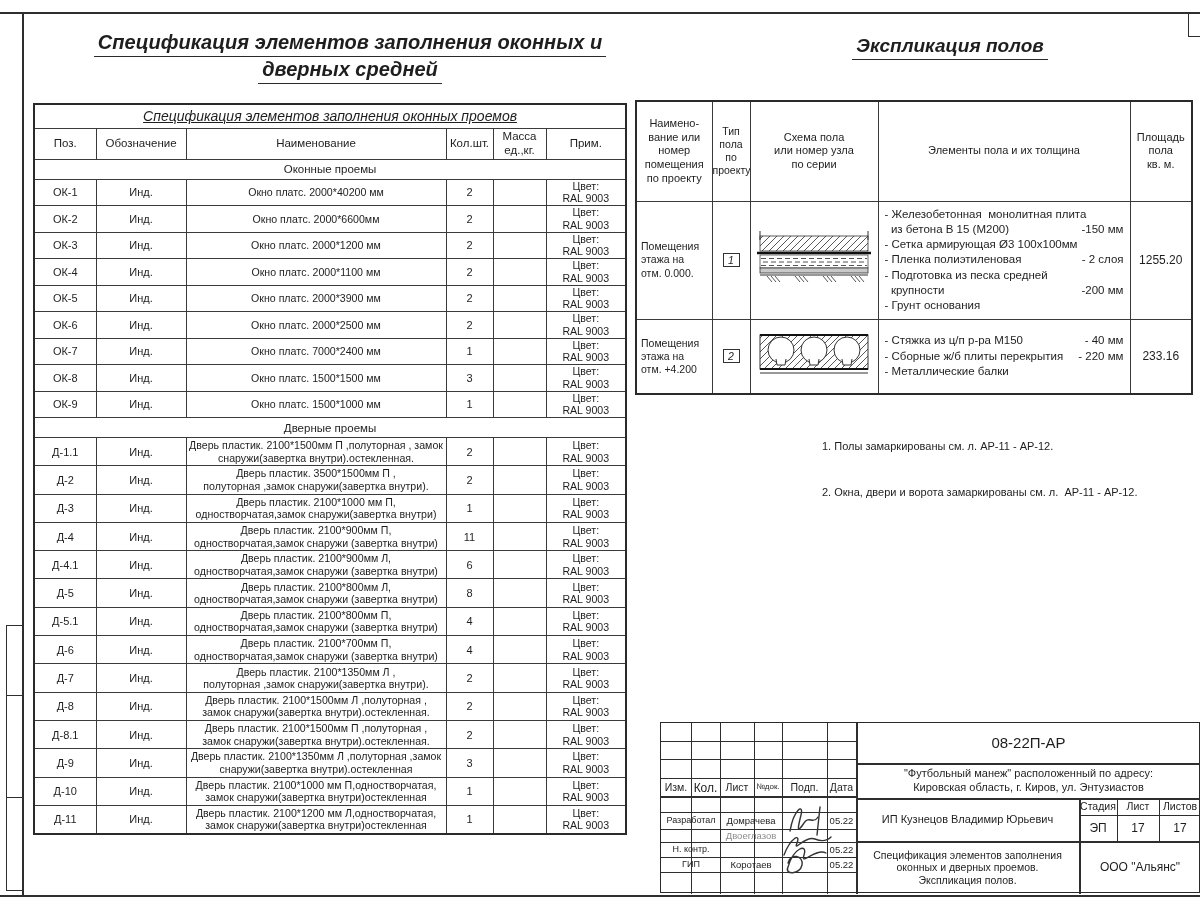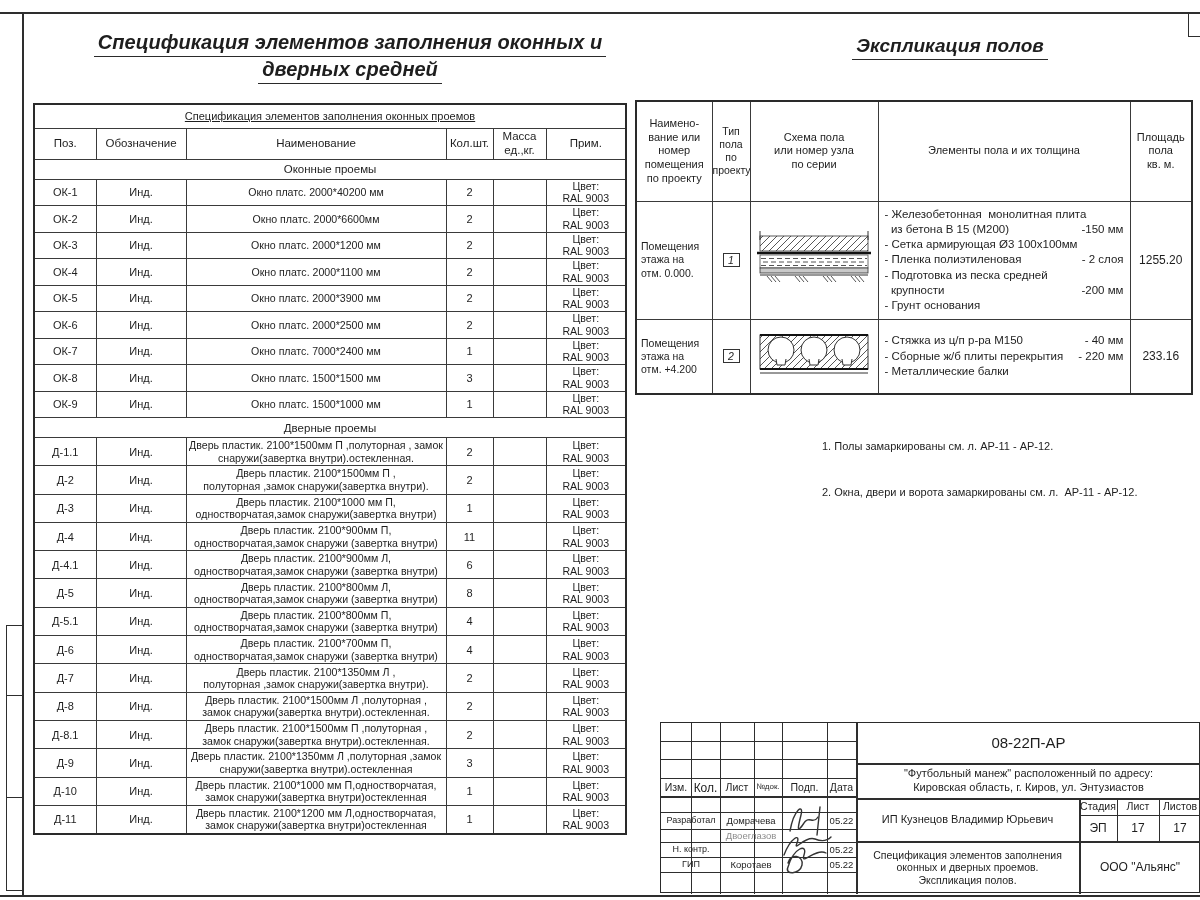--- a/index.html
+++ b/index.html
@@ -9,21 +9,21 @@
   .hline,.vline{position:absolute;background:#2e2e2e}
   .hline{height:1px}
   .vline{width:1px}
   
   .sheet-title{font-style:italic;font-weight:600;text-align:center;line-height:1.25}
   .sheet-title .ul{display:inline-block;border-bottom:1.6px solid #2a2a2a;padding:0 4px 1px 4px}
   
   table{border-collapse:collapse;table-layout:fixed;background:#fff}
   td{border:1px solid #3a3a3a;overflow:hidden;vertical-align:middle;text-align:center}
   .frame2{border:2px solid #2a2a2a}
-  .caption{font-size:11px}
+  .caption{font-style:italic;font-size:14px}
   .caption span{text-decoration:underline}
   .hcell{font-size:11.5px;white-space:pre-line;line-height:1.15}
   .secc{font-size:11.5px}
   tr.sec{height:20px}
   tr.win{height:26.5px}
   tr.door{height:28.3px}
   .pos,.mark,.qty{font-size:11px}
   .mass{font-size:11px}
   .nm{font-size:10.6px;line-height:1.18;white-space:pre-line;padding:0 2px}
   .note{font-size:10.6px;line-height:1.18;white-space:pre-line}
@@ -187,21 +187,21 @@
           <td class="nm">Дверь пластик. 2100*1500мм П ,полуторная , замок
 снаружи(завертка внутри).остекленная.</td>
           <td class="qty">2</td>
           <td class="mass"></td>
           <td class="note">Цвет:
 RAL 9003</td>
         </tr>
         <tr class="door">
           <td class="pos">Д-2</td>
           <td class="mark">Инд.</td>
-          <td class="nm">Дверь пластик. 2100*1500мм П ,
+          <td class="nm">Дверь пластик. 3500*1500мм П ,
 полуторная ,замок снаружи(завертка внутри).</td>
           <td class="qty">2</td>
           <td class="mass"></td>
           <td class="note">Цвет:
 RAL 9003</td>
         </tr>
         <tr class="door">
           <td class="pos">Д-3</td>
           <td class="mark">Инд.</td>
           <td class="nm">Дверь пластик. 2100*1000 мм П,

